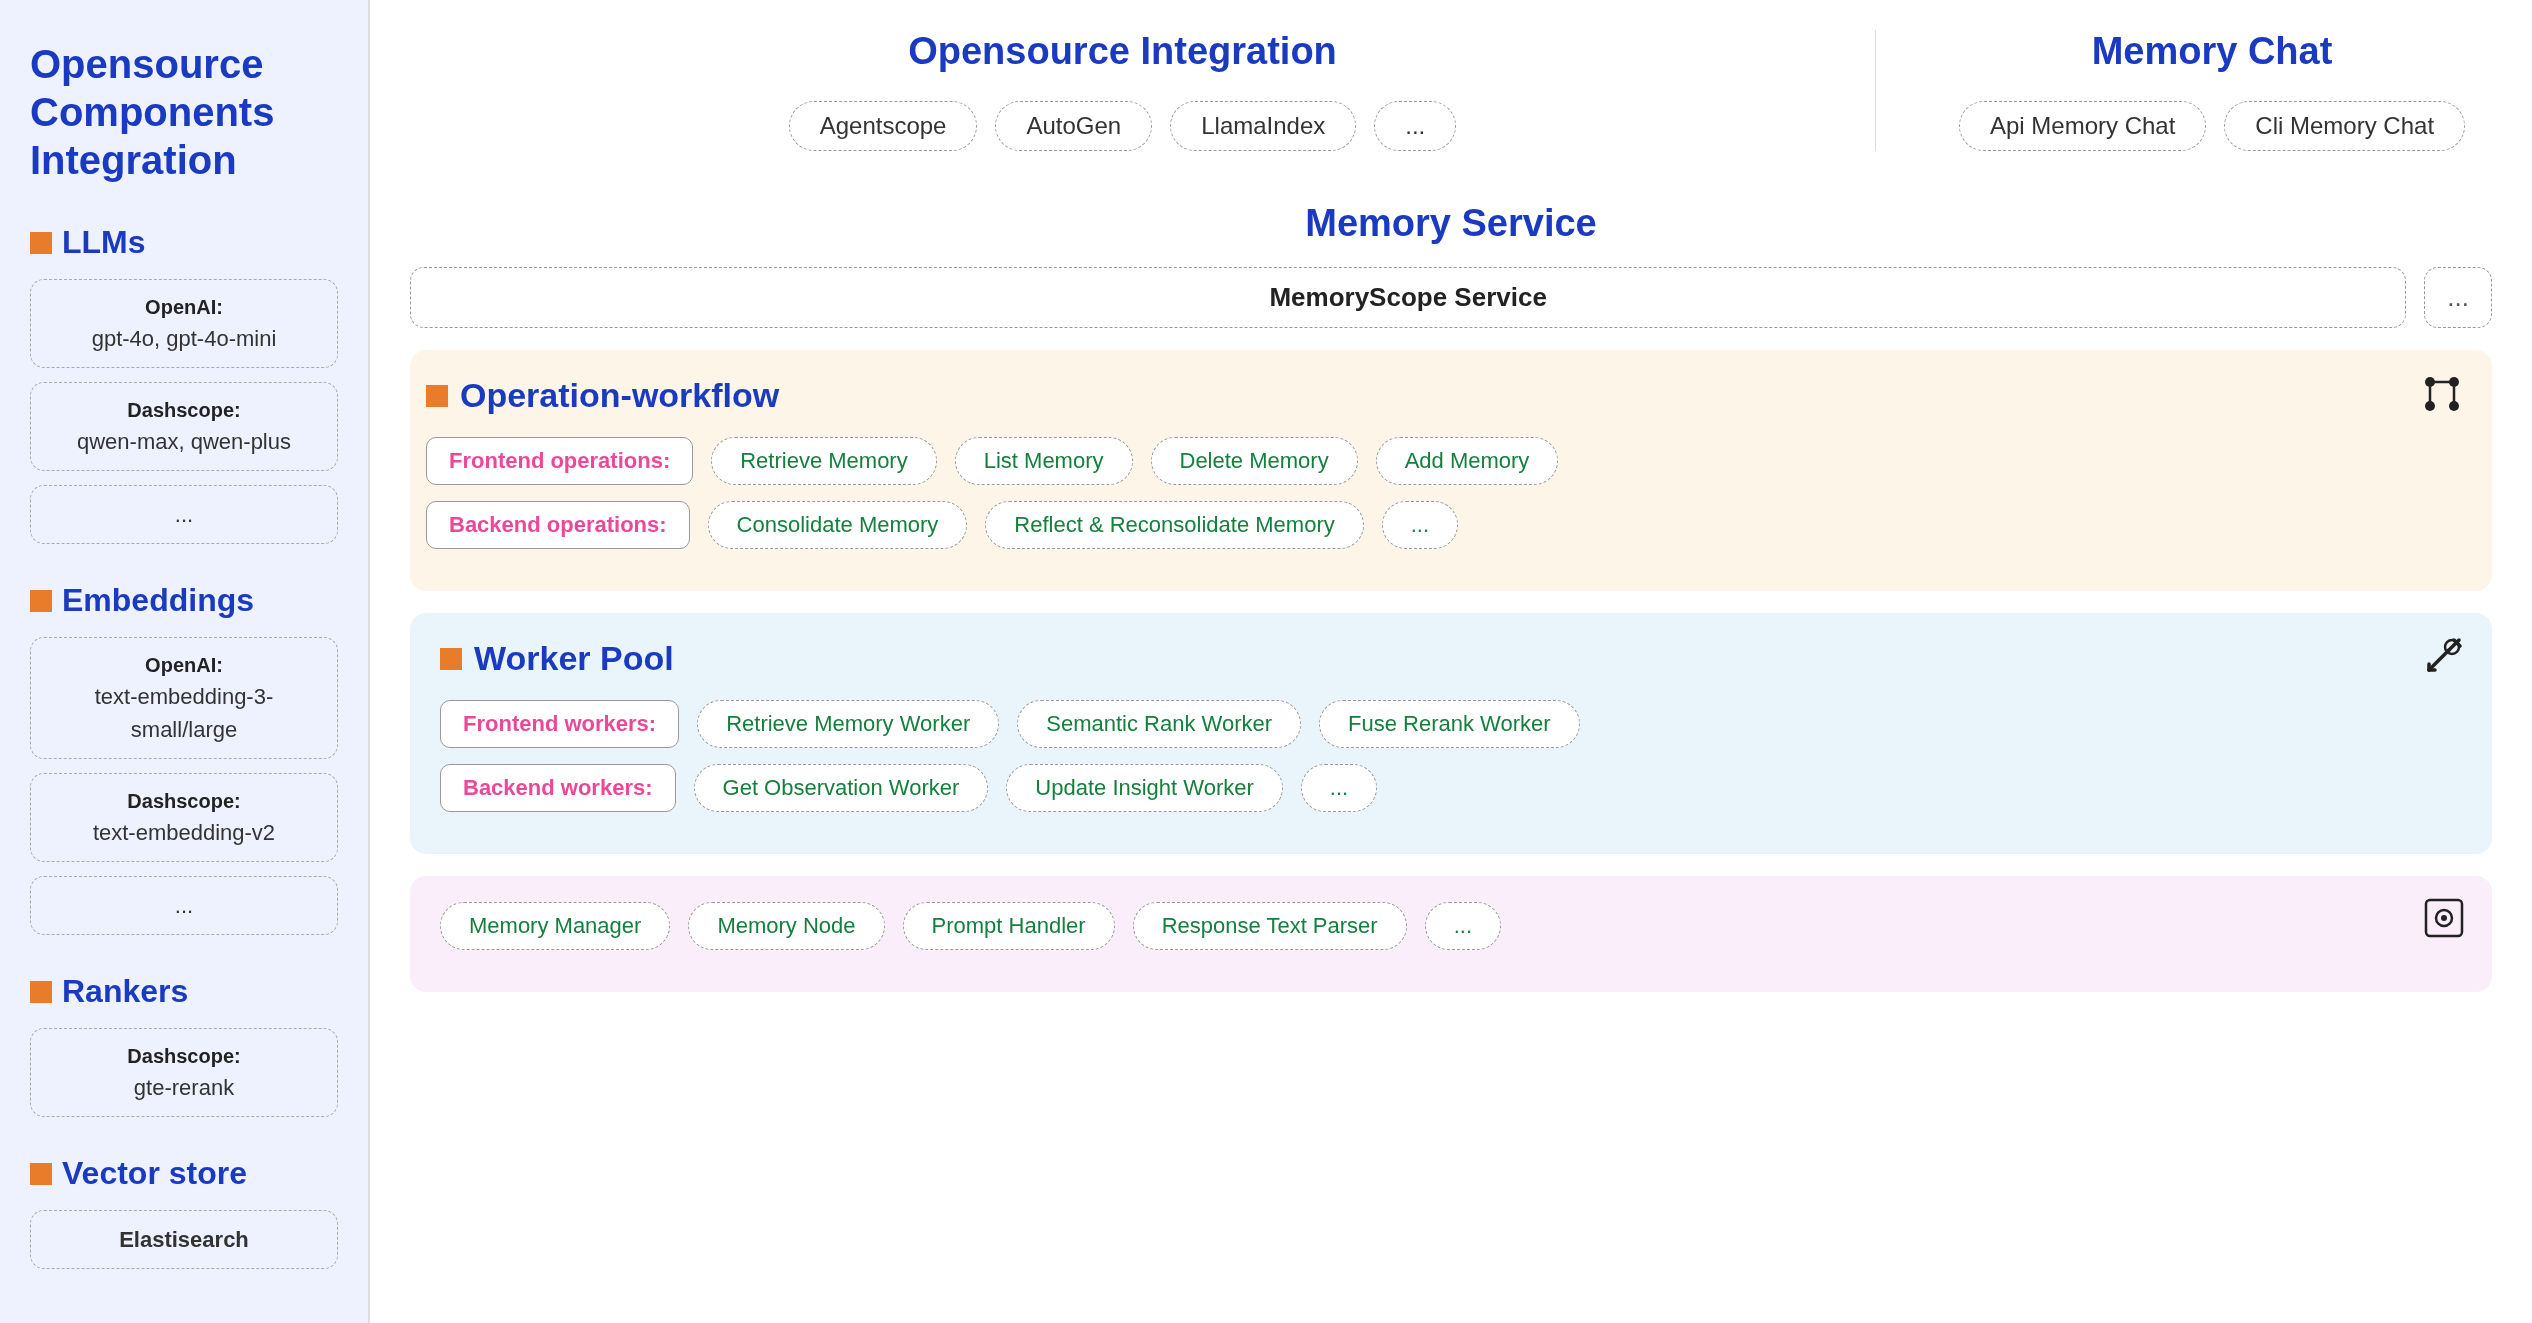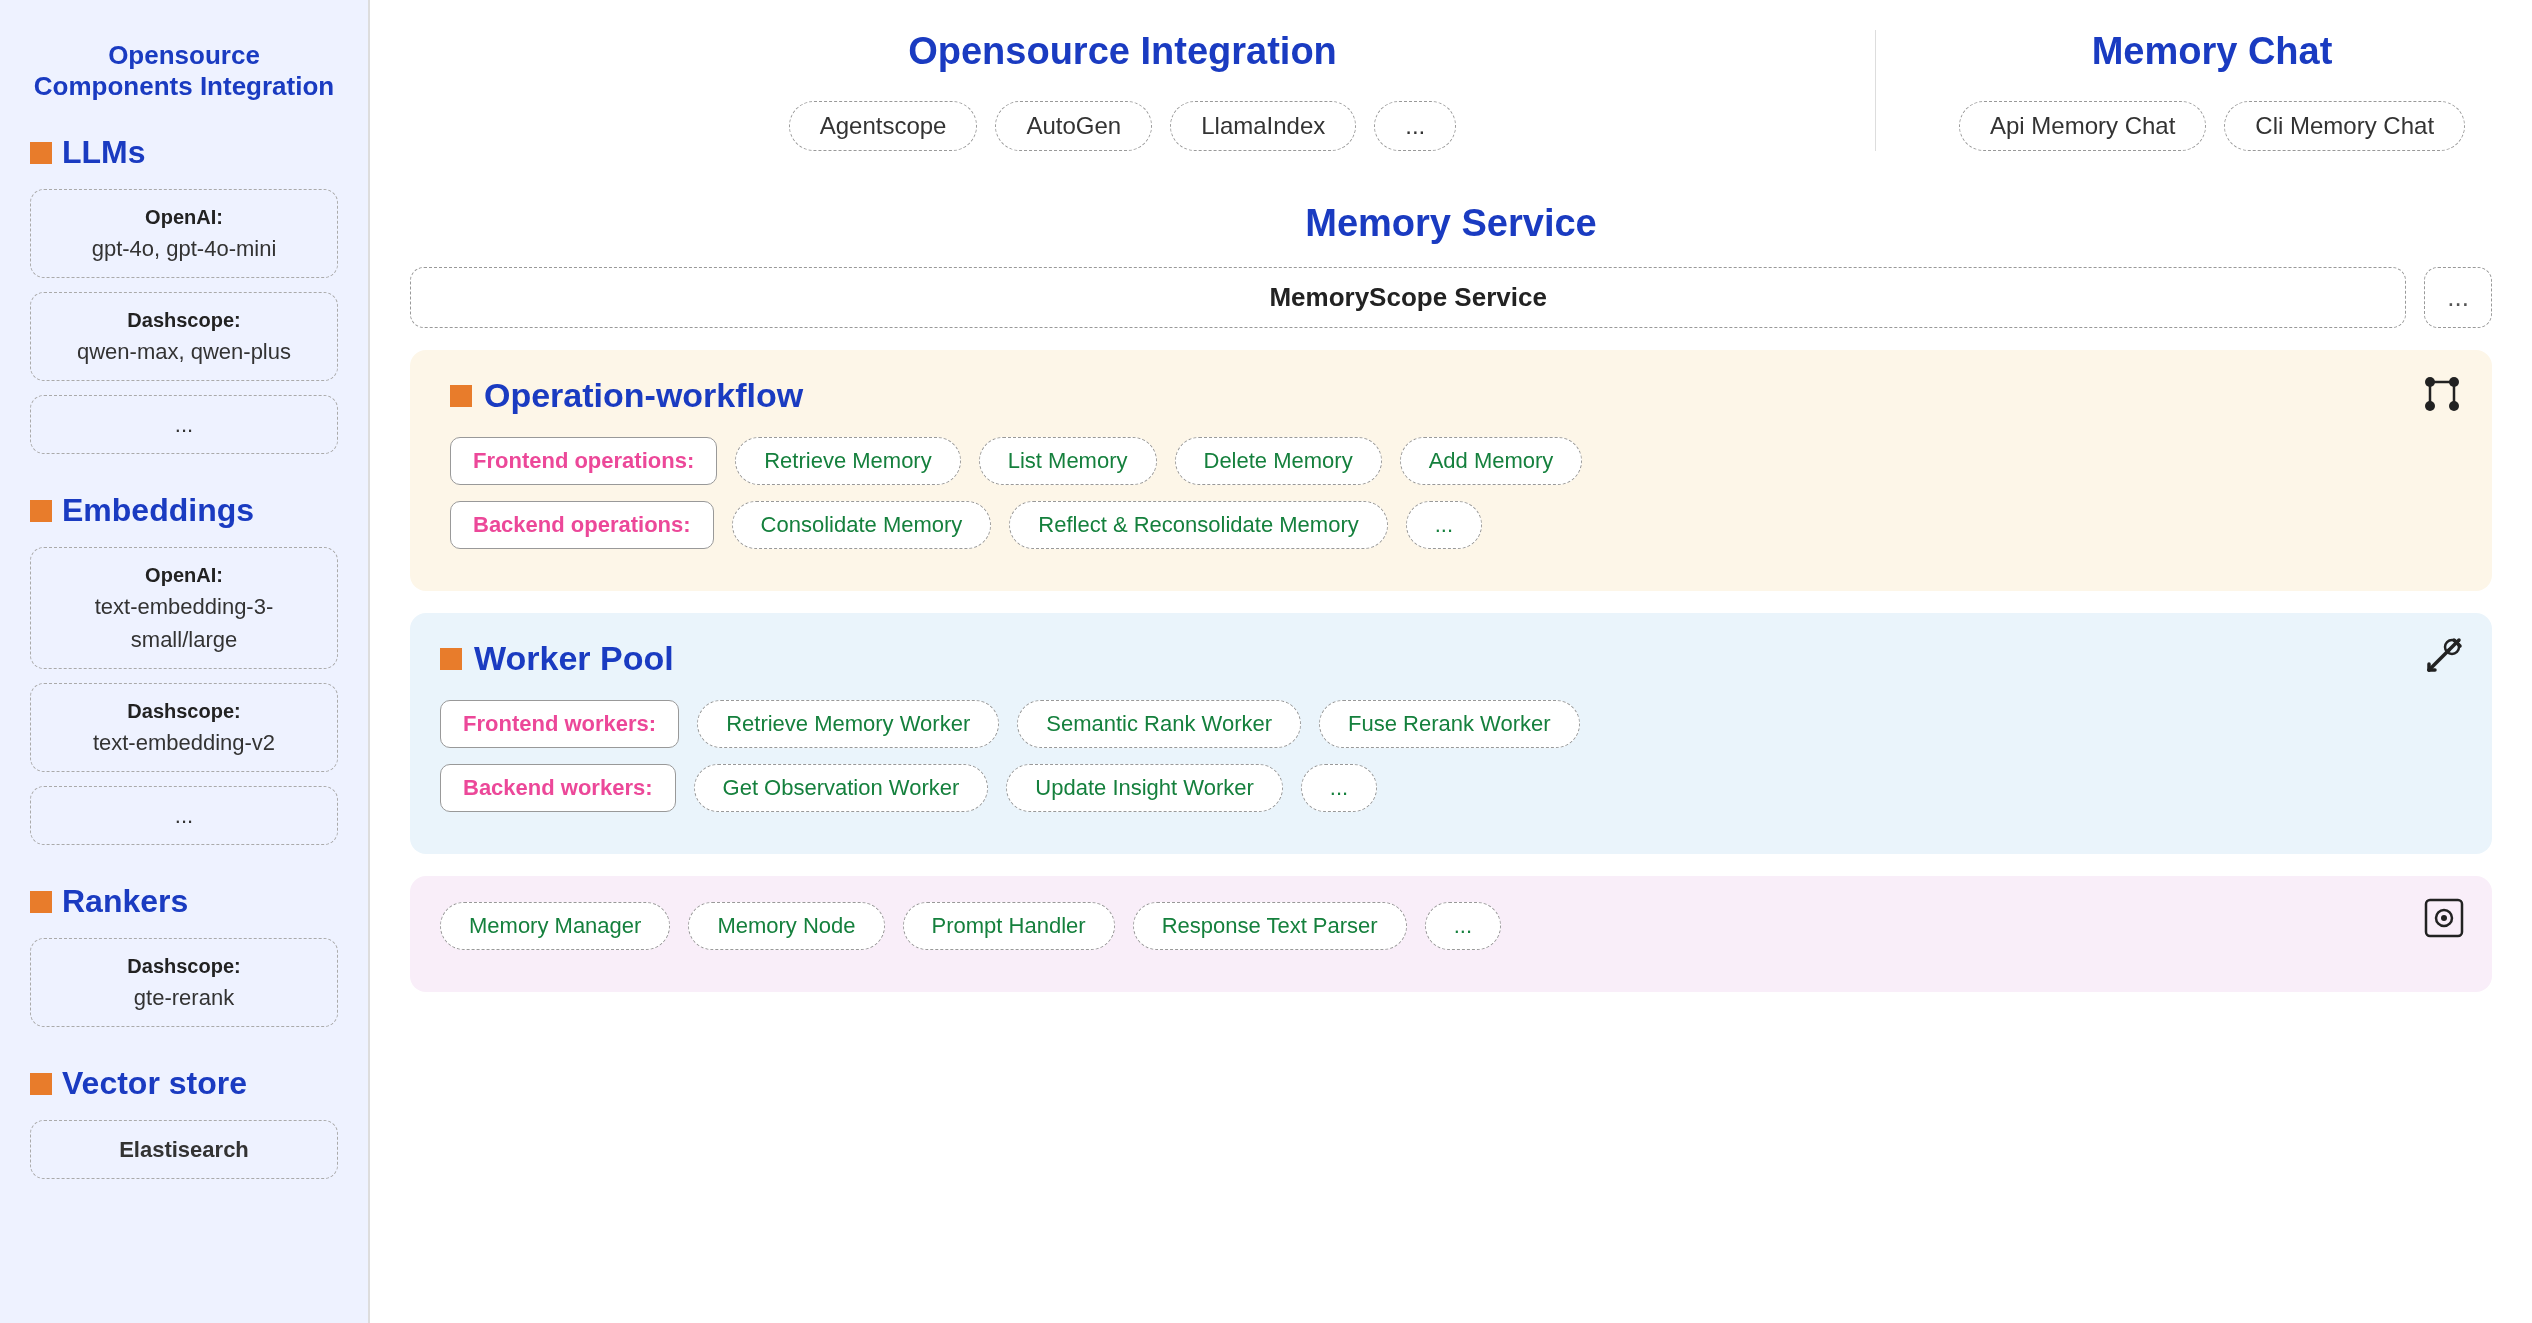--- a/index.html
+++ b/index.html
@@ -14,26 +14,26 @@
 
     
     .left-panel {
       width: 370px;
       background: #eef2ff;
       padding: 40px 30px;
       border-right: 2px solid #ddd;
       flex-shrink: 0;
     }
     .left-panel-title {
-      font-size: 26px;
+      font-size: 40px;
       font-weight: 800;
       color: #1a3bc1;
       line-height: 1.2;
-      margin-bottom: 32px;
-      text-align: center;
+      margin-bottom: 40px;
+      text-align: left;
     }
     .section-heading {
       display: flex;
       align-items: center;
       gap: 10px;
       font-size: 32px;
       font-weight: 700;
       color: #1a3bc1;
       margin-bottom: 18px;
     }
@@ -144,21 +144,21 @@
       padding: 14px 22px;
       font-size: 26px;
       color: #555;
       background: #fff;
     }
 
     
     .operation-workflow {
       background: #fdf6e8;
       border-radius: 16px;
-      padding: 26px 40px;
+      padding: 26px 16px;
       margin-bottom: 22px;
       position: relative;
     }
     .worker-pool {
       background: #eaf4fb;
       border-radius: 16px;
       padding: 26px 30px;
       margin-bottom: 22px;
       position: relative;
     }

